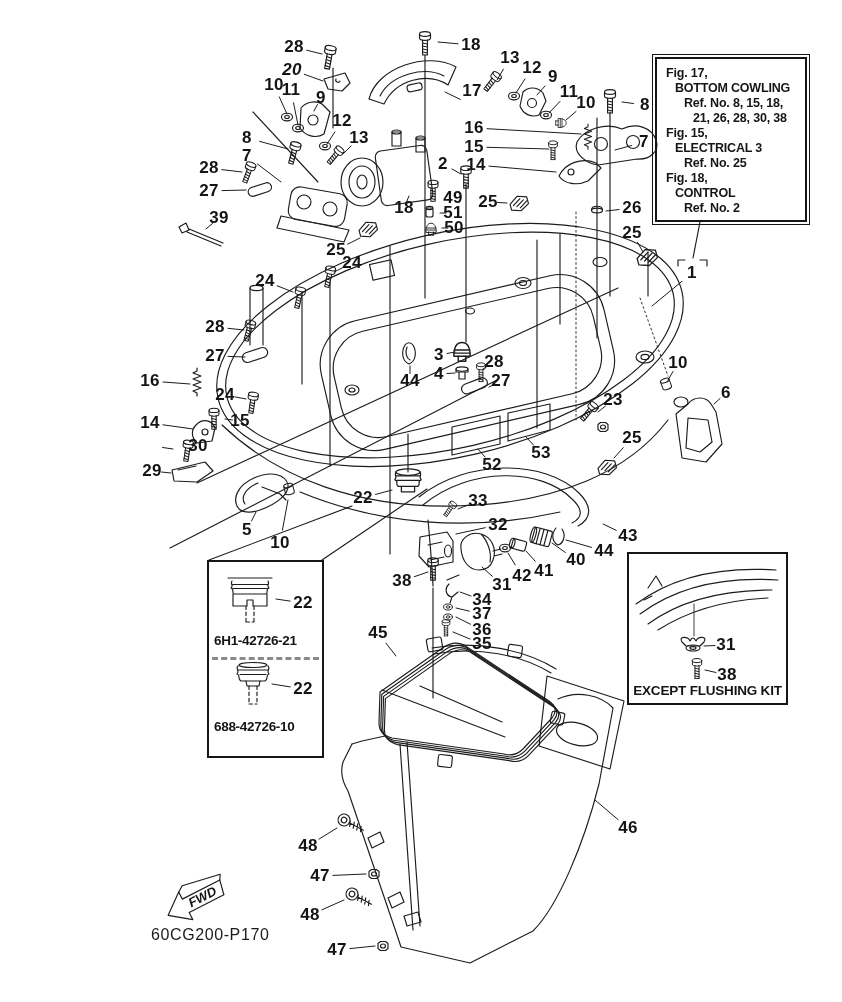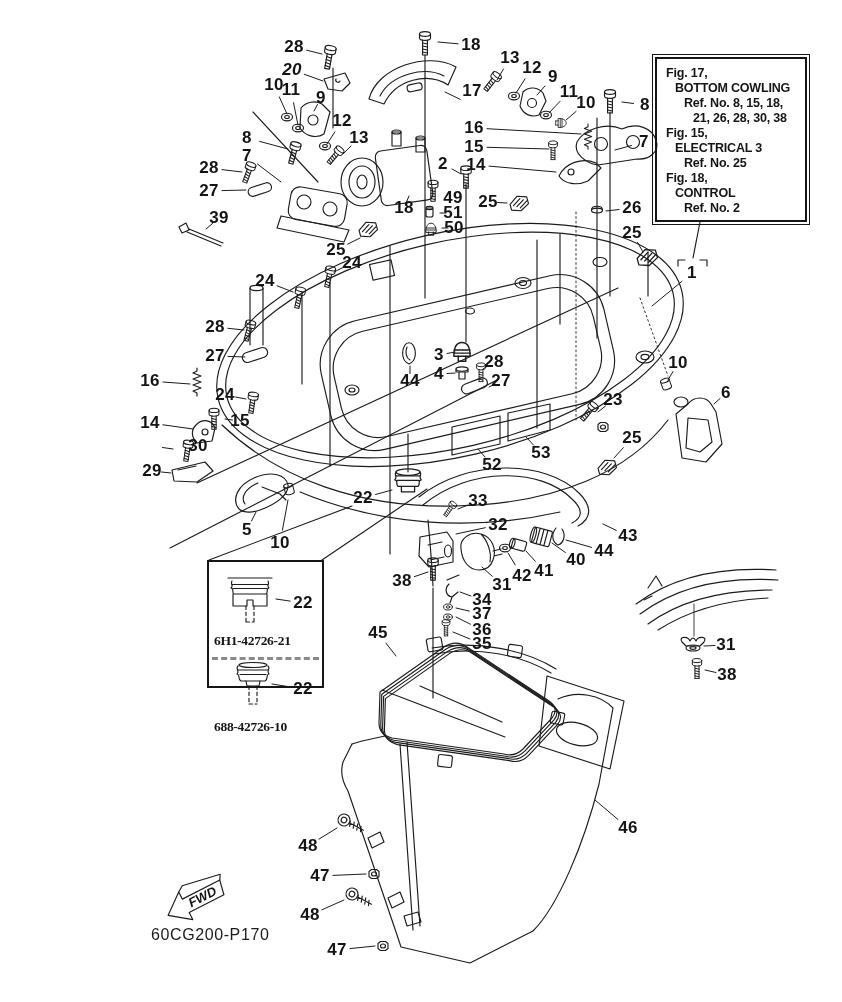--- a/index.html
+++ b/index.html
@@ -15,22 +15,22 @@
   .art .leaders line { stroke-width: 1; }
   .art text { fill: #141414; stroke: none; font-family: "Liberation Sans", sans-serif; }
   .callout-layer { position: absolute; inset: 0; z-index: 6; pointer-events: none; }
   .callout { position: absolute; transform: translate(-50%,-50%); font-size: 17px; font-weight: 700;
              letter-spacing: 0.3px; color: #141414; white-space: nowrap; }
   .refbox { position: absolute; left: 655px; top: 57px; width: 152px; height: 165px;
             border: 2px solid #161616; outline: 1px solid #161616; outline-offset: 2px;
             padding: 7px 0 0 9px; z-index: 4; background: transparent; }
   .refbox .rl { font-size: 12.5px; font-weight: 700; line-height: 15px; white-space: nowrap; letter-spacing: -0.2px; }
   .rl.i1 { padding-left: 9px; }  .rl.i2 { padding-left: 18px; }  .rl.i3 { padding-left: 27px; }
-  .detailbox { position: absolute; left: 207px; top: 560px; width: 117px; height: 128px;
-               border: 2px solid #161616; z-index: 4; font-family: Liberation Serif, serif; }
+  .detailbox { position: absolute; left: 207px; top: 560px; width: 117px; height: 198px;
+               border: 2px solid #161616; z-index: 4; }
   .detailbox .divider { position: absolute; left: 3px; right: 3px; top: 95px; border-top: 3px dashed #8a8a8a; }
   .detailbox .pn { position: absolute; left: 5px; font-size: 13.5px; font-weight: 700;
                    letter-spacing: -0.3px; white-space: nowrap; }
   .pn.pn1 { top: 71px; }  .pn.pn2 { top: 157px; }
   .flushbox { position: absolute; left: 627px; top: 552px; width: 161px; height: 153px;
               border: 2px solid #161616; z-index: 4; }
   .flushbox .ftitle { position: absolute; left: 0; right: 0; bottom: 5px; text-align: center;
                       font-size: 13.5px; font-weight: 700; letter-spacing: -0.2px; }
   .code { position: absolute; left: 151px; top: 926px; font-size: 16px; letter-spacing: 0.6px;
           z-index: 4; color: #1b1b1b; }
@@ -422,20 +422,23 @@
     <div class="rl i1">CONTROL</div>
     <div class="rl i2">Ref. No. 2</div>
   </div>
 
   <div class="detailbox">
     <div class="pn pn1">6H1-42726-21</div>
     <div class="divider"></div>
     <div class="pn pn2">688-42726-10</div>
   </div>
 
+  <div class="flushbox">
+    <div class="ftitle">EXCEPT FLUSHING KIT</div>
+  </div>
 
   <div class="code">60CG200-P170</div>
 
   <div class="callout-layer">
       <div class="callout" style="left: 294px; top: 47px;">28</div>
       <div class="callout" style="left: 471px; top: 45px;">18</div>
       <div class="callout" style="left: 292px; top: 70px; font-style: italic;">20</div>
       <div class="callout" style="left: 510px; top: 58px;">13</div>
       <div class="callout" style="left: 532px; top: 68px;">12</div>
       <div class="callout" style="left: 553px; top: 77px;">9</div>

